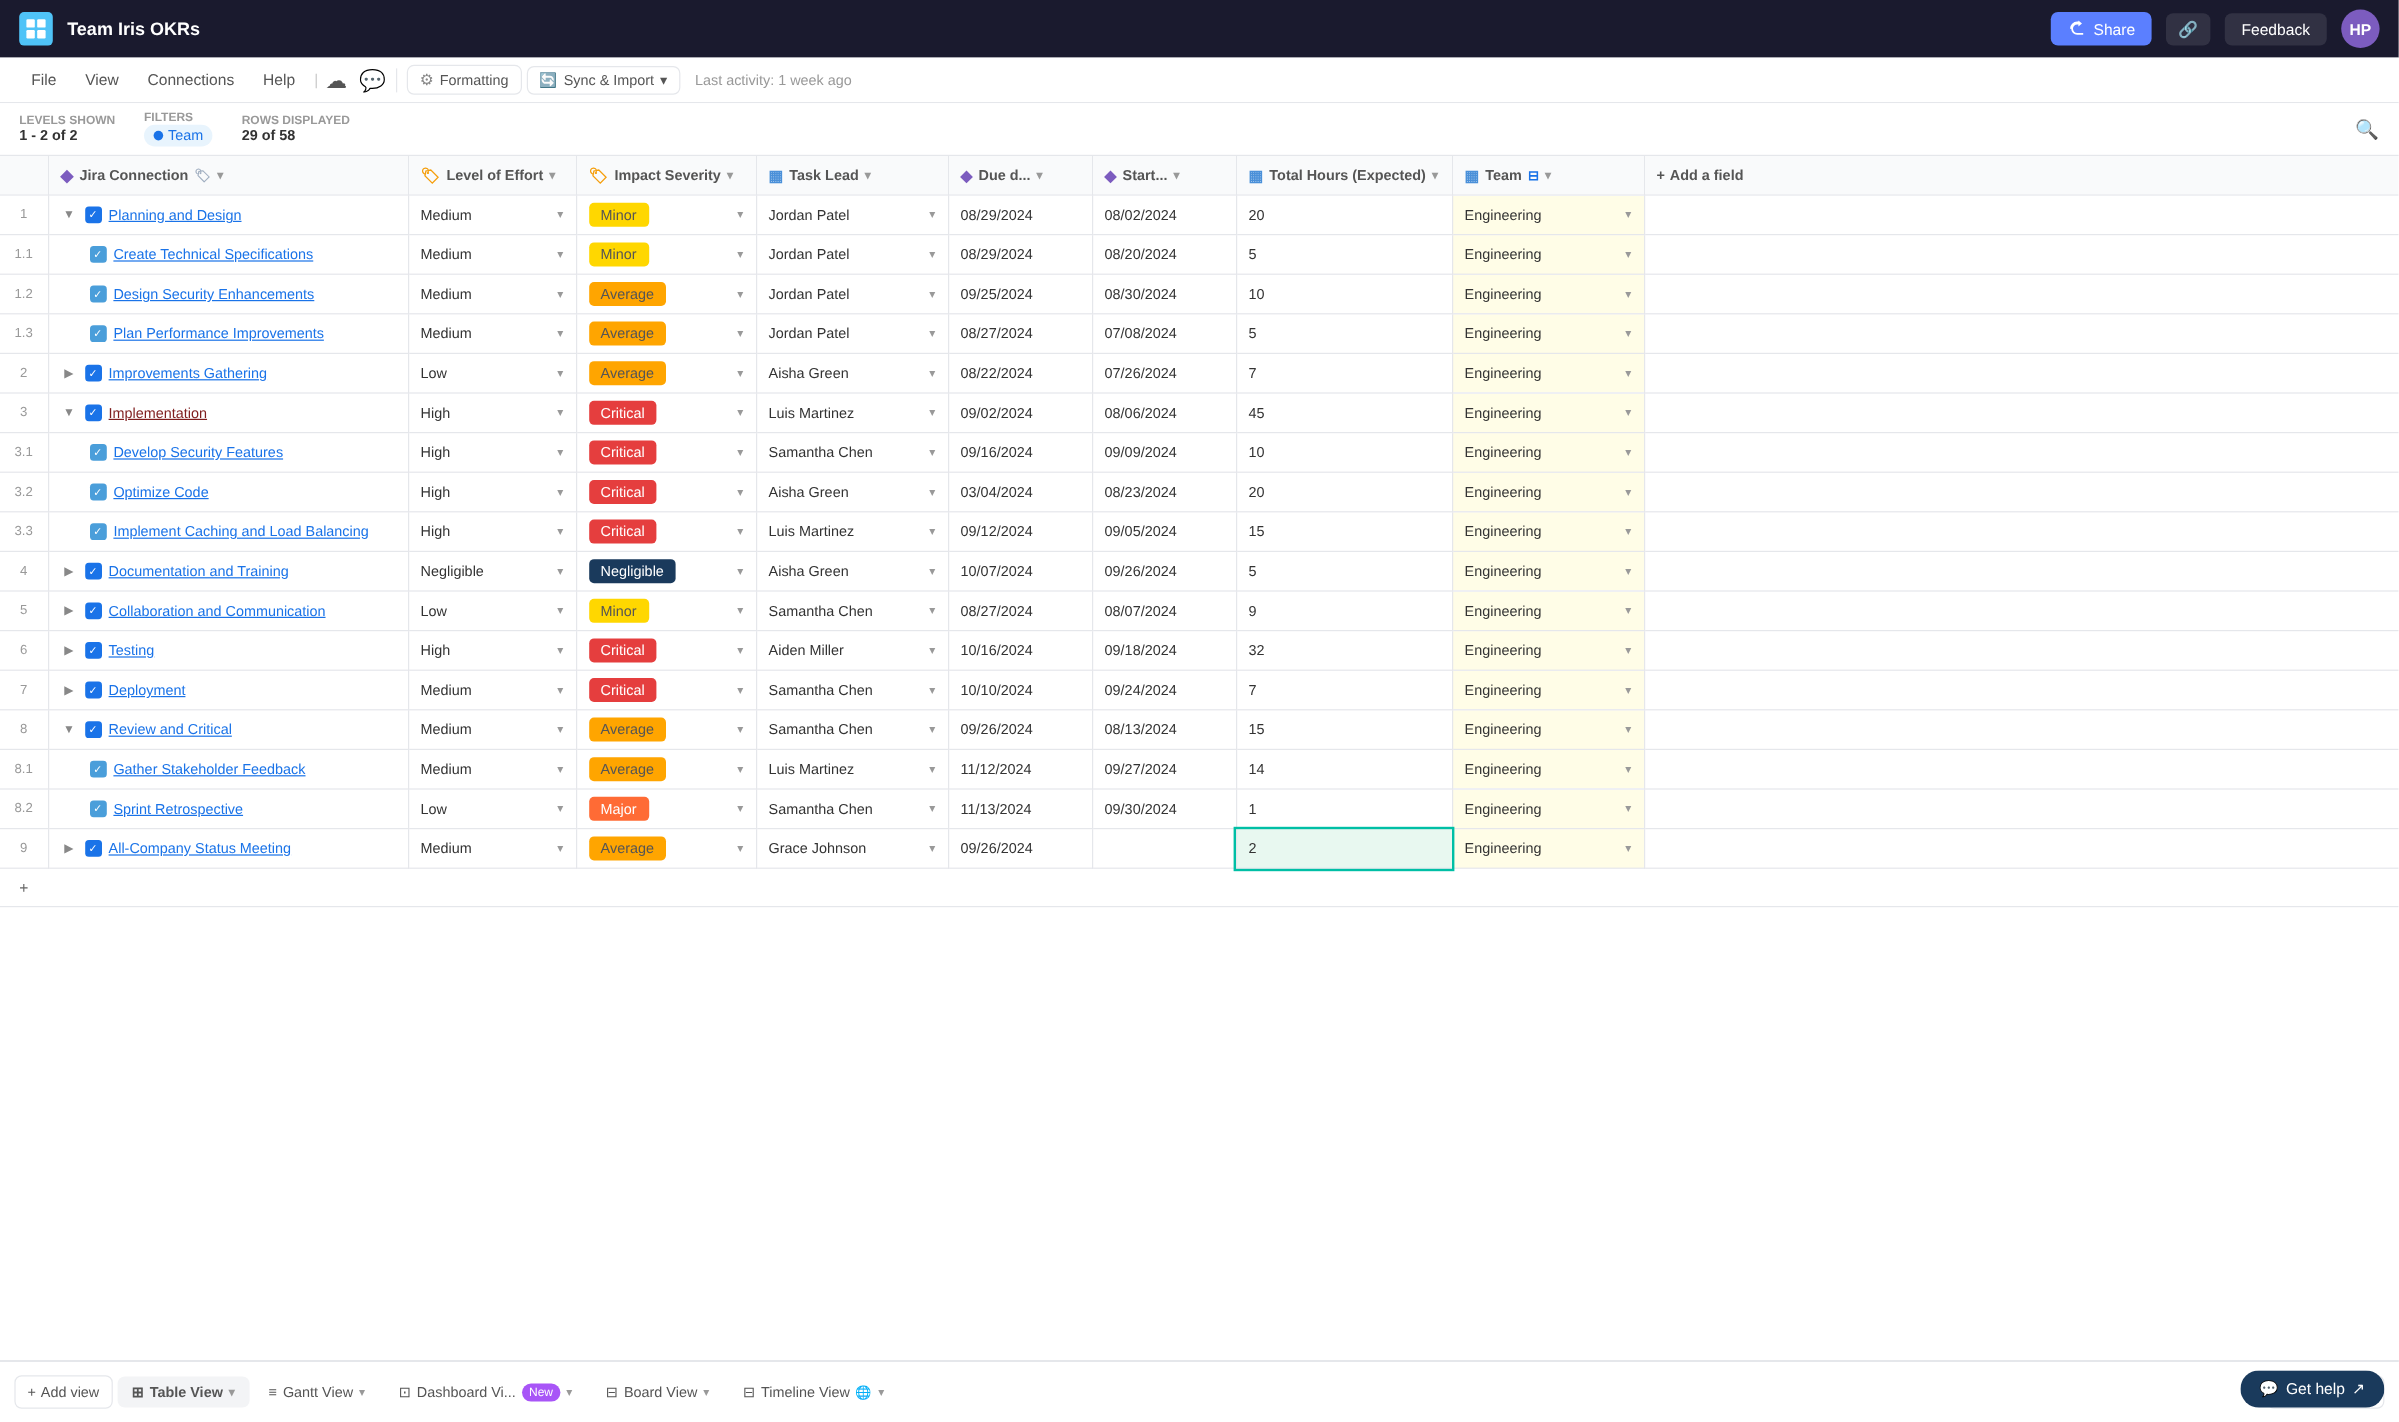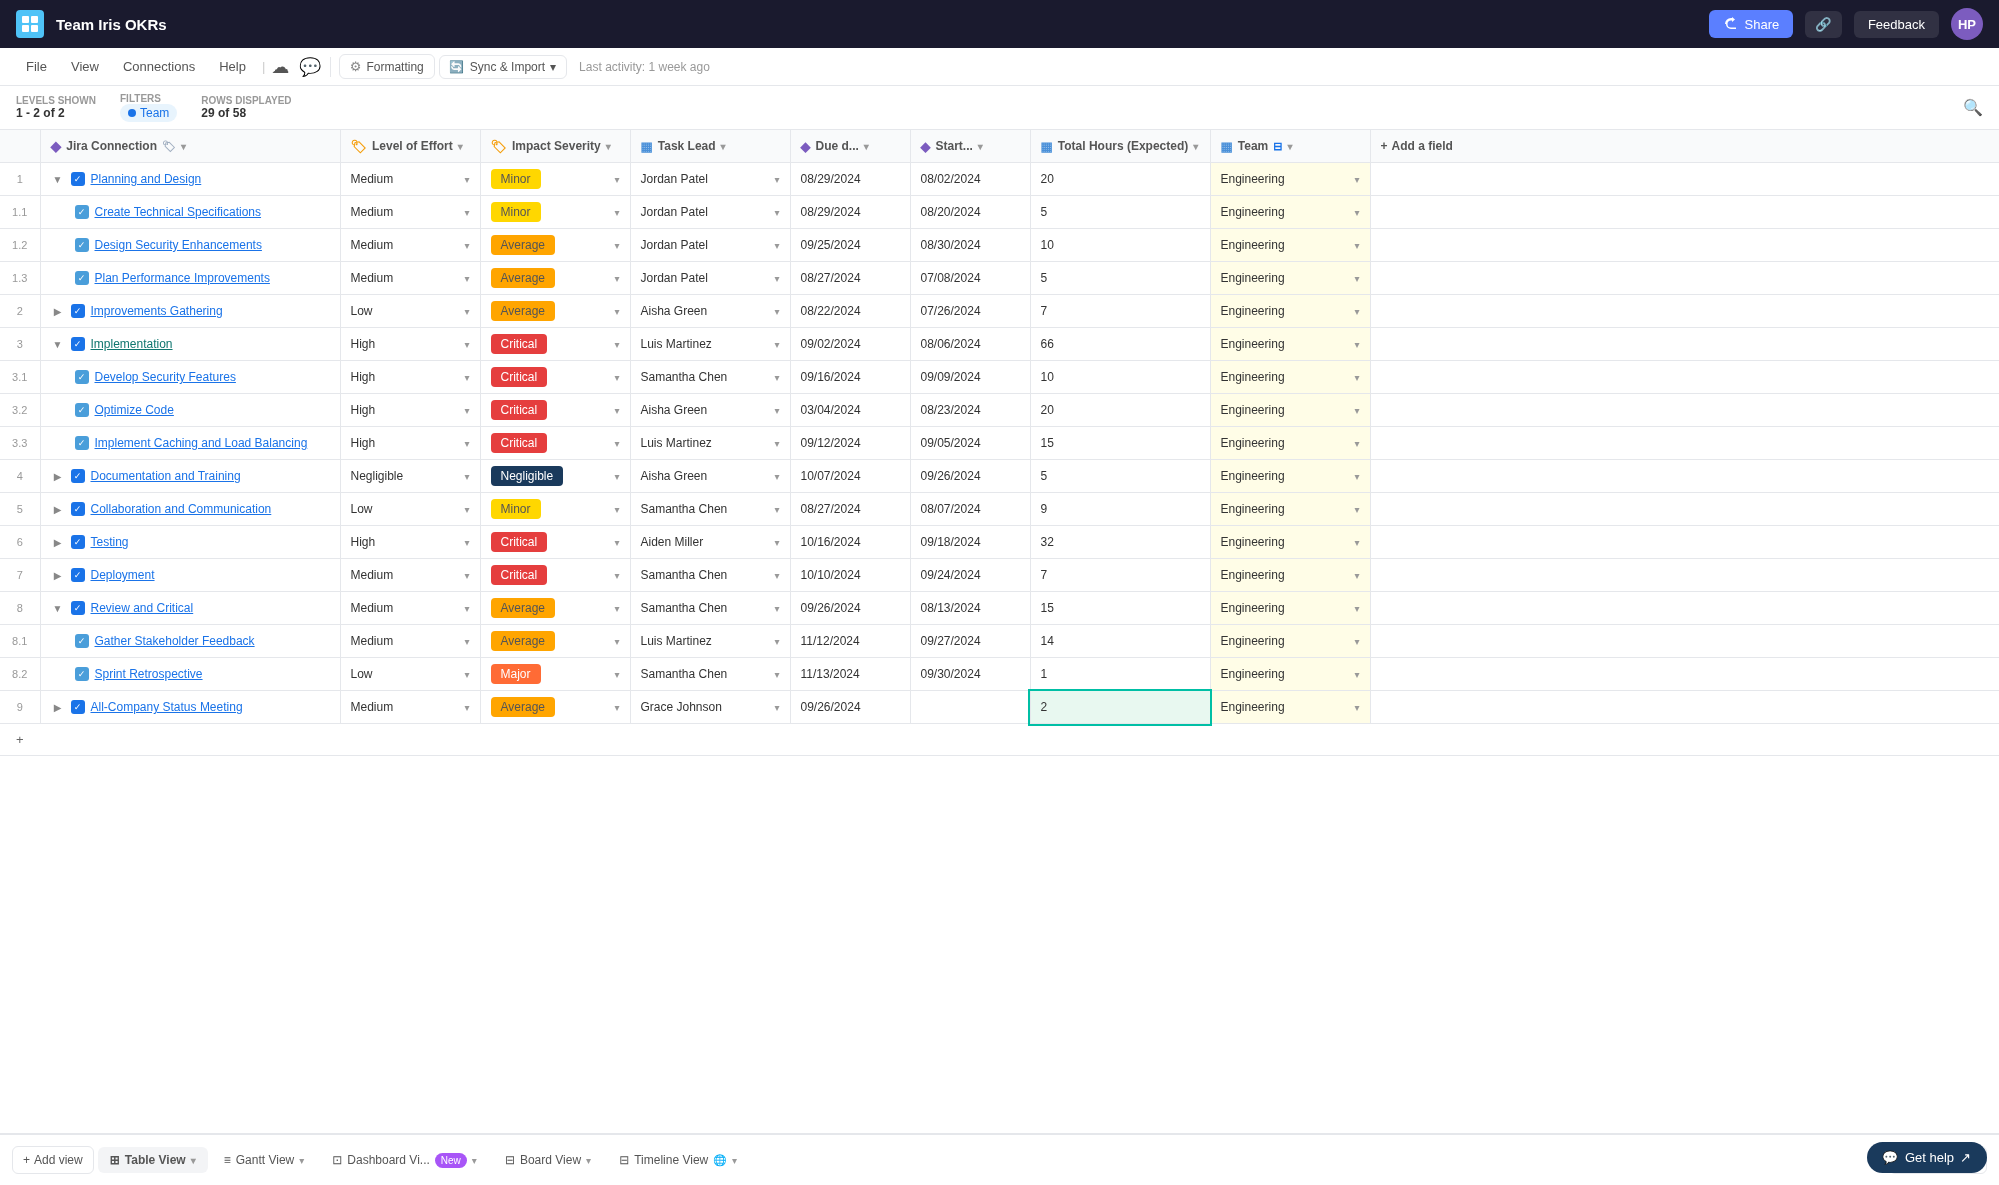--- a/index.html
+++ b/index.html
@@ -388,21 +388,21 @@
             </div>
           </td>
           <td></td>
         </tr>
         <tr>
           <td style="text-align: center; color: rgb(153, 153, 153); font-size: 11px;">3</td>
           <td>
             <div class="row-name" style="padding-left: 0px;">
               <span style="width: 14px; height: 14px; display: inline-flex; align-items: center; justify-content: center; cursor: pointer; color: rgb(136, 136, 136); font-size: 10px;">▼</span>
               <span style="width: 14px; height: 14px; background: rgb(26, 115, 232); border-radius: 3px; display: inline-flex; align-items: center; justify-content: center; color: white; font-size: 9px; flex-shrink: 0;">✓</span>
-              <a href="#" style="color: #0f766e; text-decoration: underline; font-size: 12px;">Implementation</a>
+              <a href="#" style="color: #7f1d1d; text-decoration: underline; font-size: 12px;">Implementation</a>
             </div>
           </td>
           <td>
             <div style="display: flex; align-items: center; justify-content: space-between;">
               <span>High</span>
               <span style="color: rgb(153, 153, 153); font-size: 10px; cursor: pointer;">▾</span>
             </div>
           </td>
           <td>
             <div style="display: flex; align-items: center; justify-content: space-between;">
@@ -411,21 +411,21 @@
             </div>
           </td>
           <td>
             <div style="display: flex; align-items: center; justify-content: space-between;">
               <span>Luis Martinez</span>
               <span style="color: rgb(153, 153, 153); font-size: 10px; cursor: pointer;">▾</span>
             </div>
           </td>
           <td>09/02/2024</td>
           <td>08/06/2024</td>
-          <td>66</td>
+          <td>45</td>
           <td style="background: rgb(255, 253, 231);">
             <div style="display: flex; align-items: center; justify-content: space-between;">
               <span>Engineering</span>
               <span style="color: rgb(153, 153, 153); font-size: 10px; cursor: pointer;">▾</span>
             </div>
           </td>
           <td></td>
         </tr>
         <tr>
           <td style="text-align: center; color: rgb(153, 153, 153); font-size: 11px;">3.1</td>

